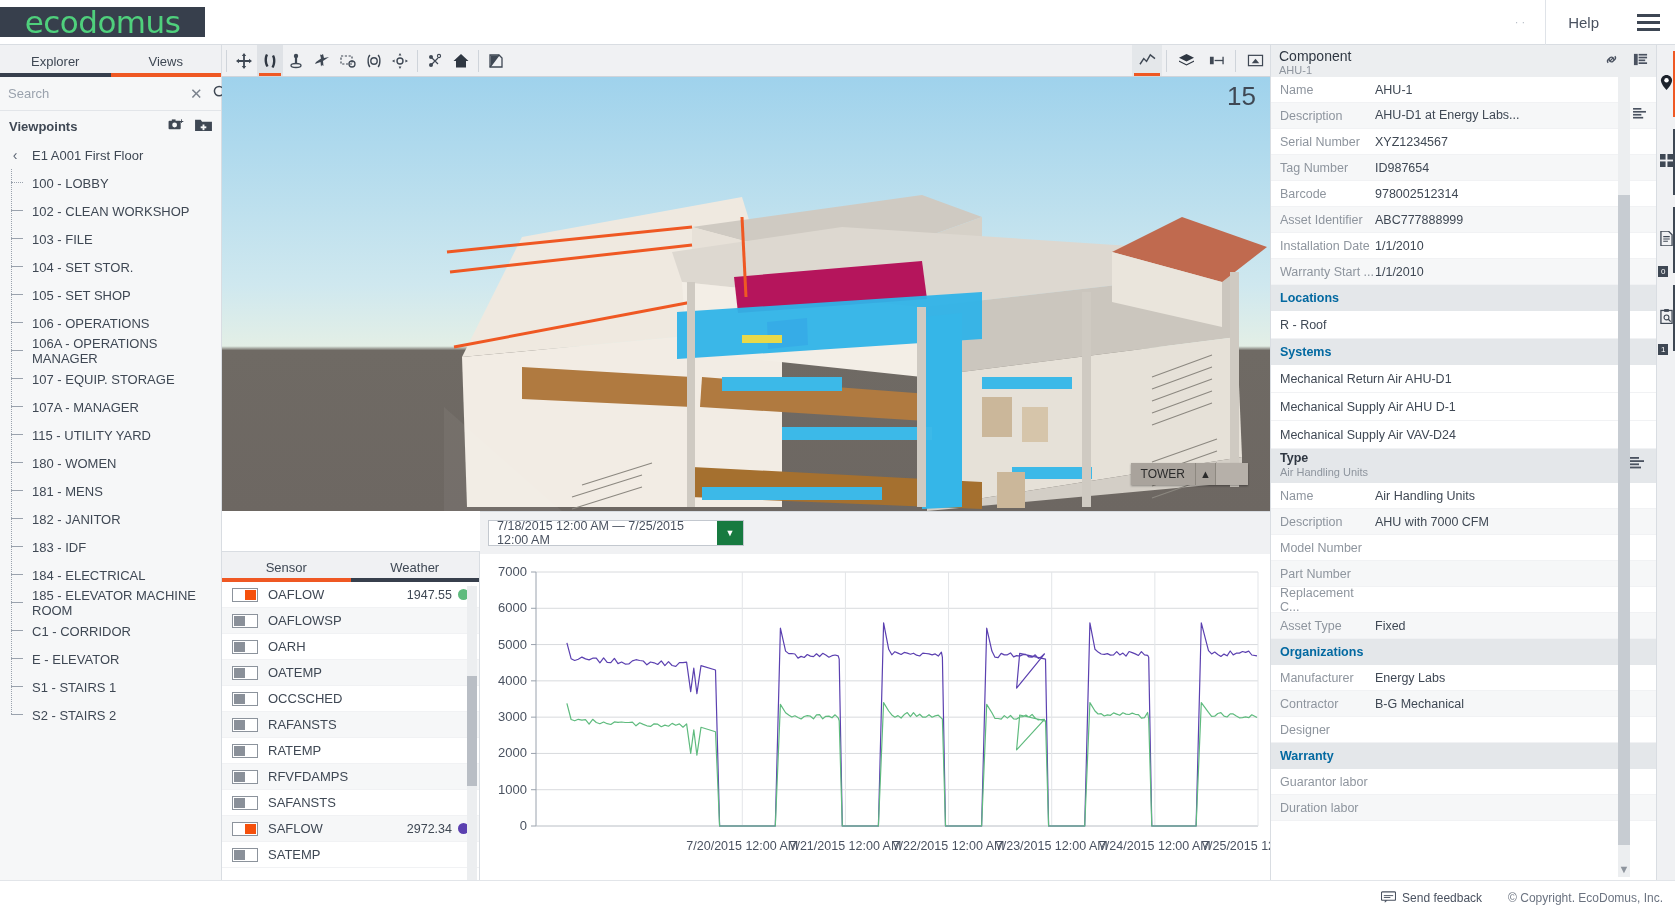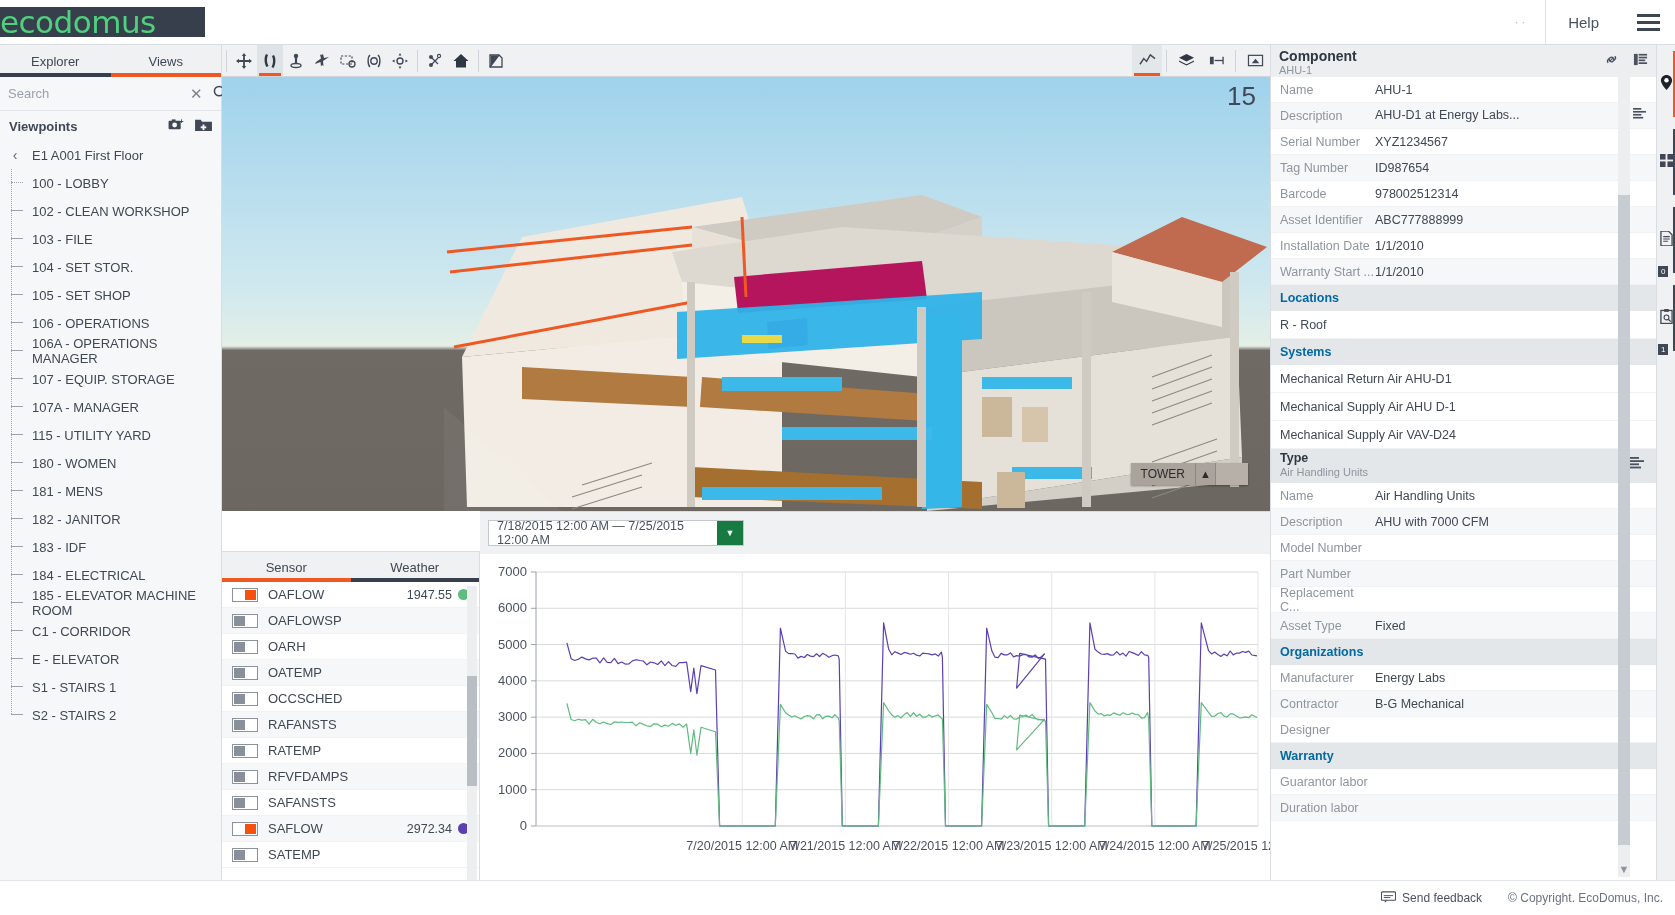--- a/index.html
+++ b/index.html
@@ -14,21 +14,21 @@
   #app { position: relative; width: 1675px; height: 915px; }
 
   
   .topbar {
     position: absolute; top: 0; left: 0; width: 1675px; height: 45px;
     background: #ffffff; border-bottom: 1px solid #d9dde2;
     display: flex; align-items: center;
   }
   .logo-box {
     width: 205px; height: 30px; background: #373f4c;
-    display: flex; align-items: center; justify-content: flex-start;
+    display: flex; align-items: center; justify-content: center;
   }
   .logo-text {
     color: #4fd07c; font-size: 31px; letter-spacing: -0.5px;
     font-family: "DejaVu Sans", sans-serif; font-weight: 400;
   }
   .topbar-spacer { flex: 1; }
   .topbar-dots { color:#b5bcc5; font-size: 11px; margin-right:20px;}
   .help-link {
     color: #4a5260; font-size: 15px; padding: 0 22px;
     border-left: 1px solid #dfe3e8; height: 45px;
@@ -206,21 +206,21 @@
 
   
   .right-panel {
     position:absolute; top:45px; left:1270px; width:386px; height:835px;
     background:#fff; border-left:1px solid #d9dde2; overflow:hidden;
   }
   .rp-head {
     height:32px; background:#eceef0; display:flex; align-items:flex-start; padding:4px 8px 0 8px;
   }
   .rp-head .titles { flex:1; }
-  .rp-head .t1 { font-size:14px; font-weight:bold; color:#2f3742; line-height:15px;}
+  .rp-head .t1 { font-size:14px; font-weight:normal; color:#2f3742; line-height:15px;}
   .rp-head .t2 { font-size:11px; color:#8e959e; line-height:13px;}
   .rp-head .ic { margin-left:14px; margin-top:3px;}
 
   .prop-row { display:flex; height:26px; align-items:center; font-size:12.5px; border-bottom:1px solid #f1f2f4;}
   .prop-row.alt { background:#f6f7f8; }
   .prop-k { width:104px; padding-left:9px; color:#8e959e; flex:none;}
   .prop-v { flex:1; color:#3f4854; }
   .prop-v .ic { float:right; margin-right:10px;}
   .section-hd {
     height:26px; display:flex; align-items:center; padding-left:9px;

